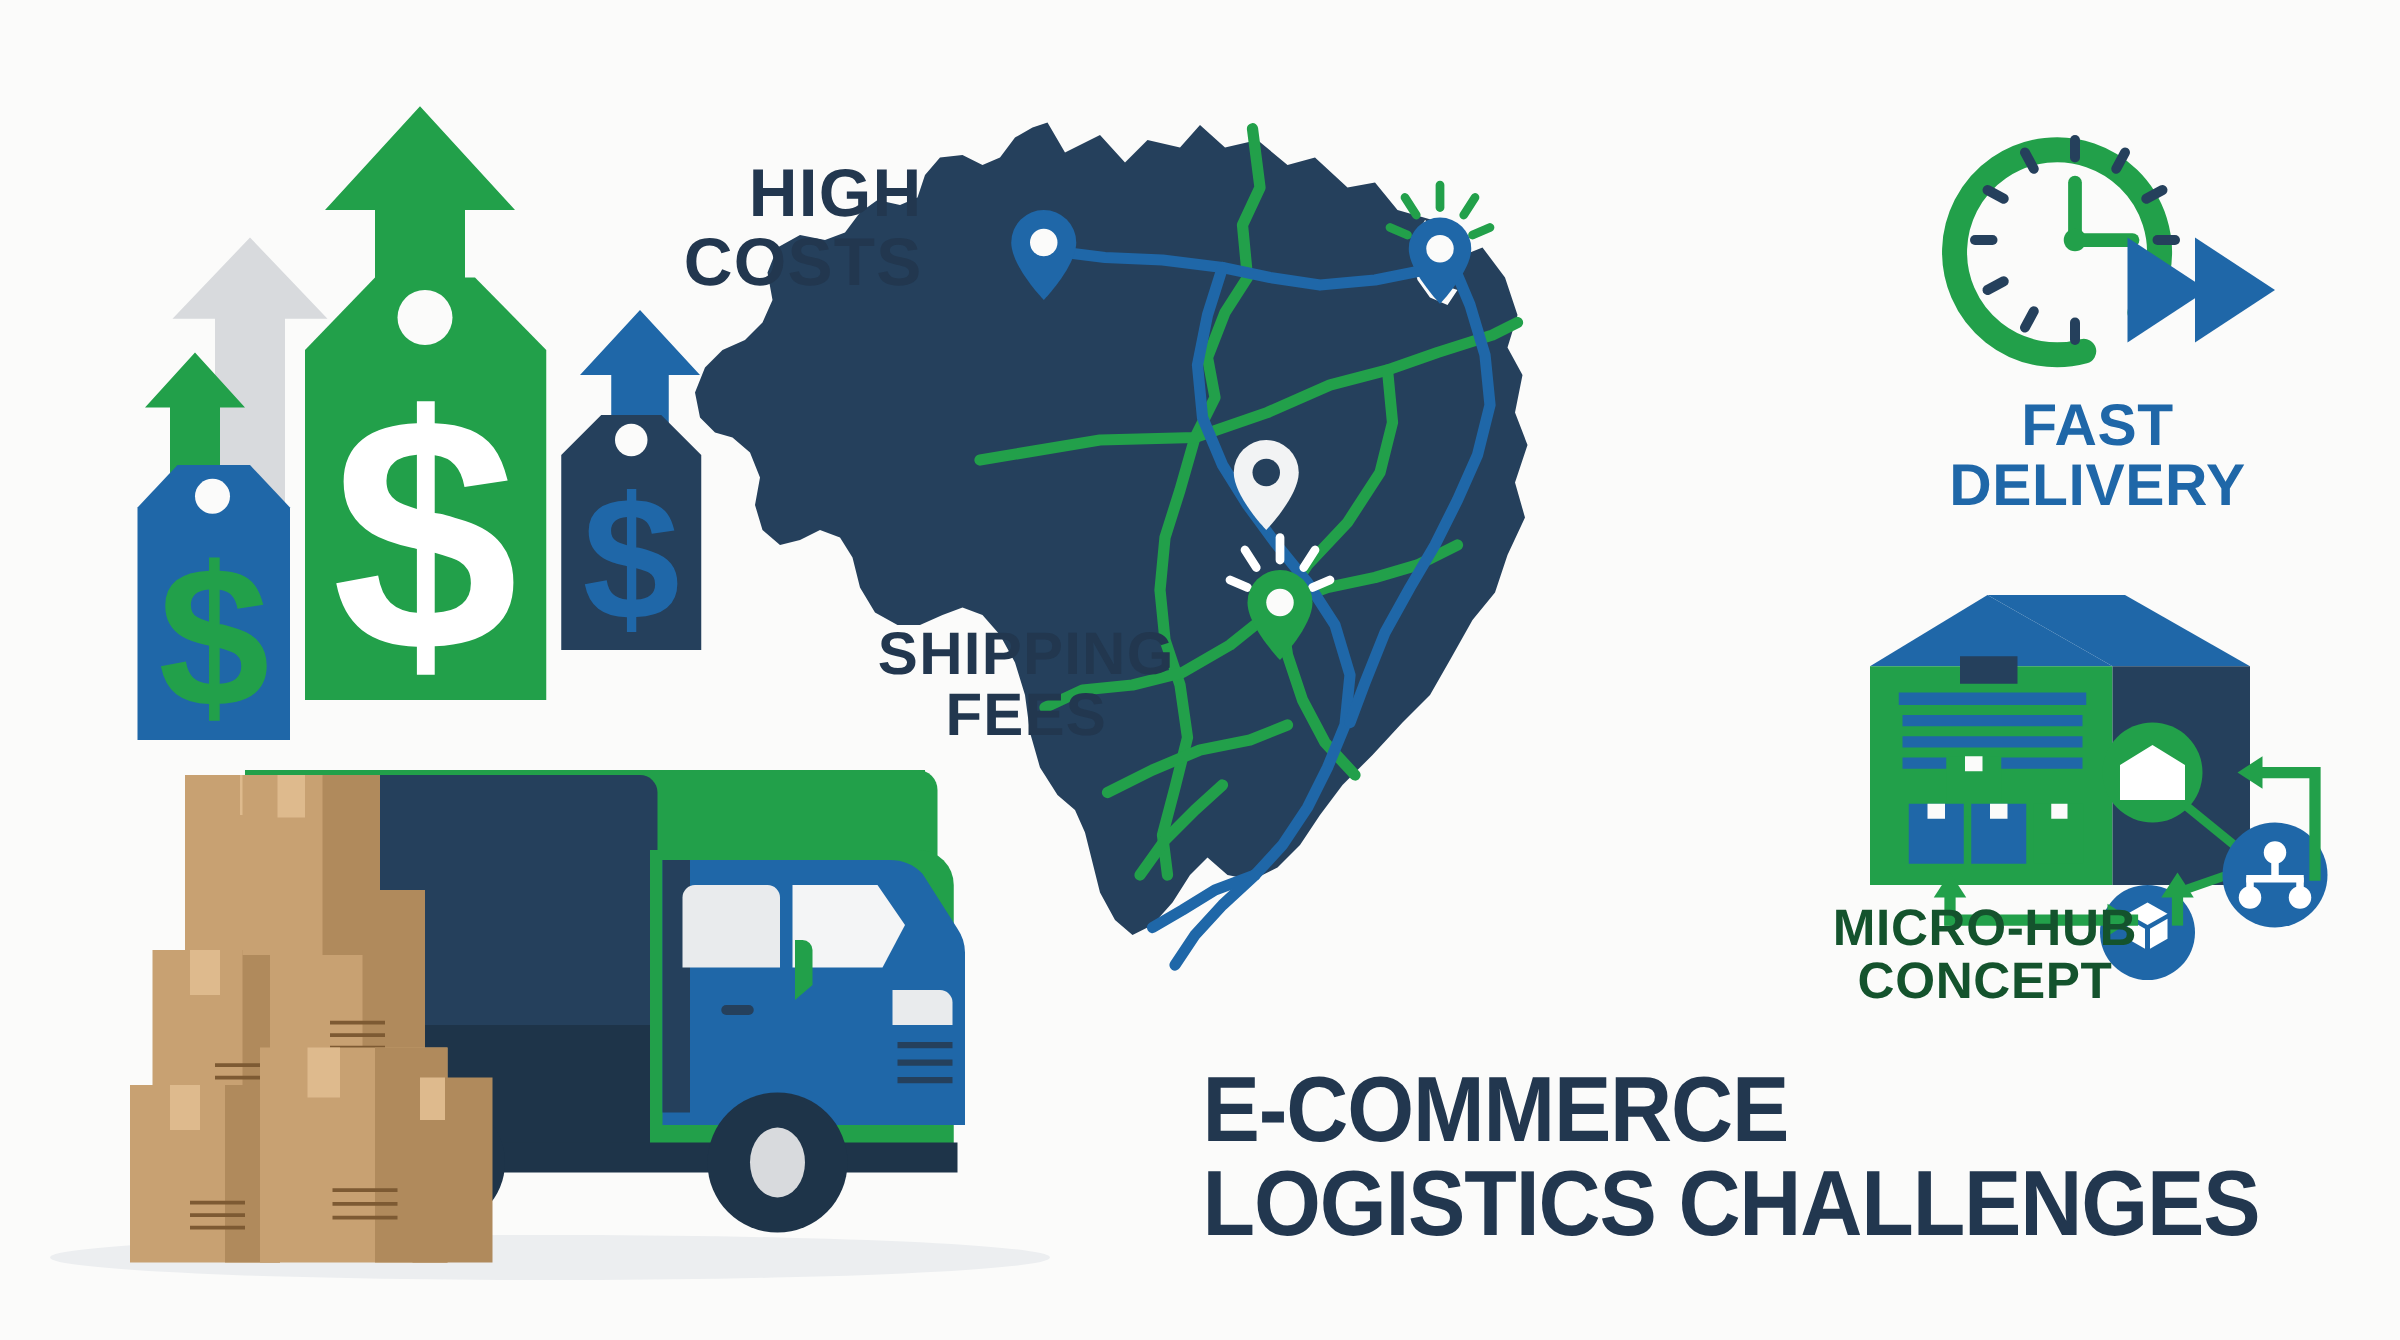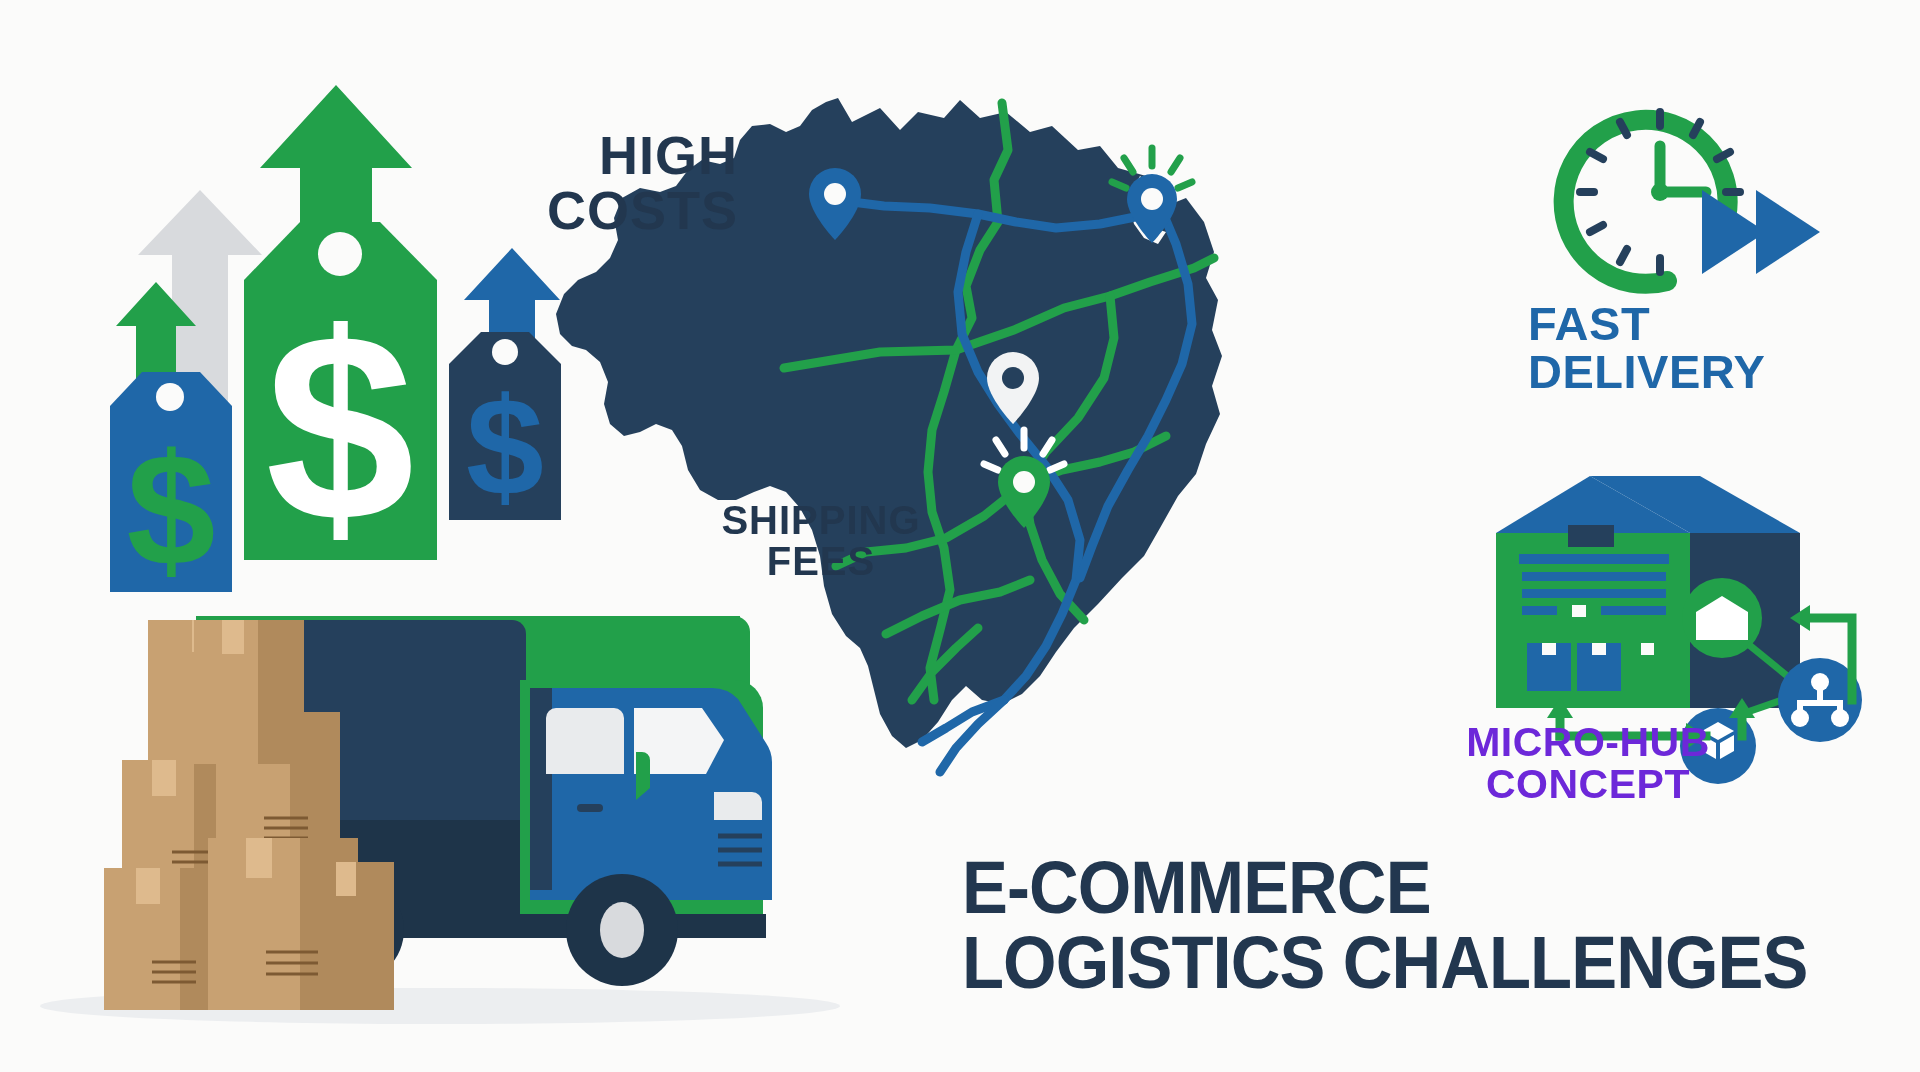--- a/index.html
+++ b/index.html
@@ -29,37 +29,38 @@
   #label-high-costs {
     left: 508px; top: 128px;
     font-size: 54px;
     color: #22374f;
     text-align: right;
     width: 230px;
     letter-spacing: 1px;
   }
   #label-shipping-fees {
     left: 686px; top: 500px;
-    font-size: 40px;
+    font-size: 48px;
     color: #22374f;
     text-align: center;
     width: 270px;
     letter-spacing: 1px;
   }
   #label-fast-delivery {
-    left: 1528px; top: 300px;
+    left: 1528px; top: 316px;
     font-size: 47px;
     color: #1f67a8;
+    text-align: center;
     width: 300px;
     letter-spacing: 0.5px;
   }
   #label-micro-hub {
     left: 1438px; top: 722px;
     font-size: 41px;
-    color: #6d28d9;
+    color: #14532d;
     text-align: center;
     width: 300px;
     letter-spacing: 0.5px;
   }
   #title-main {
     left: 962px; top: 850px;
     font-size: 74px;
     color: #22374f;
     text-align: left;
     width: 950px;

